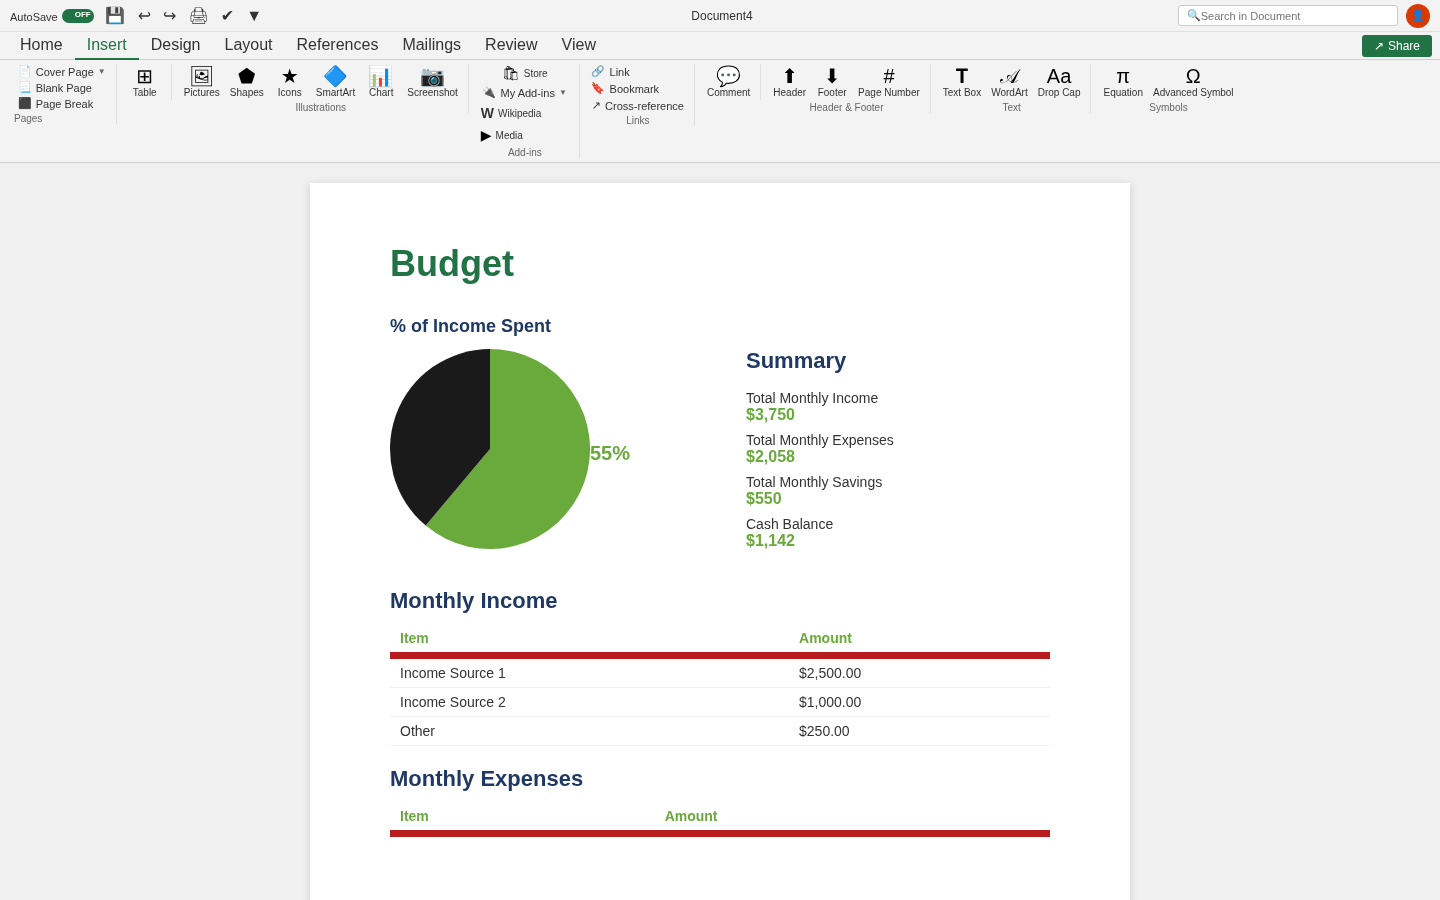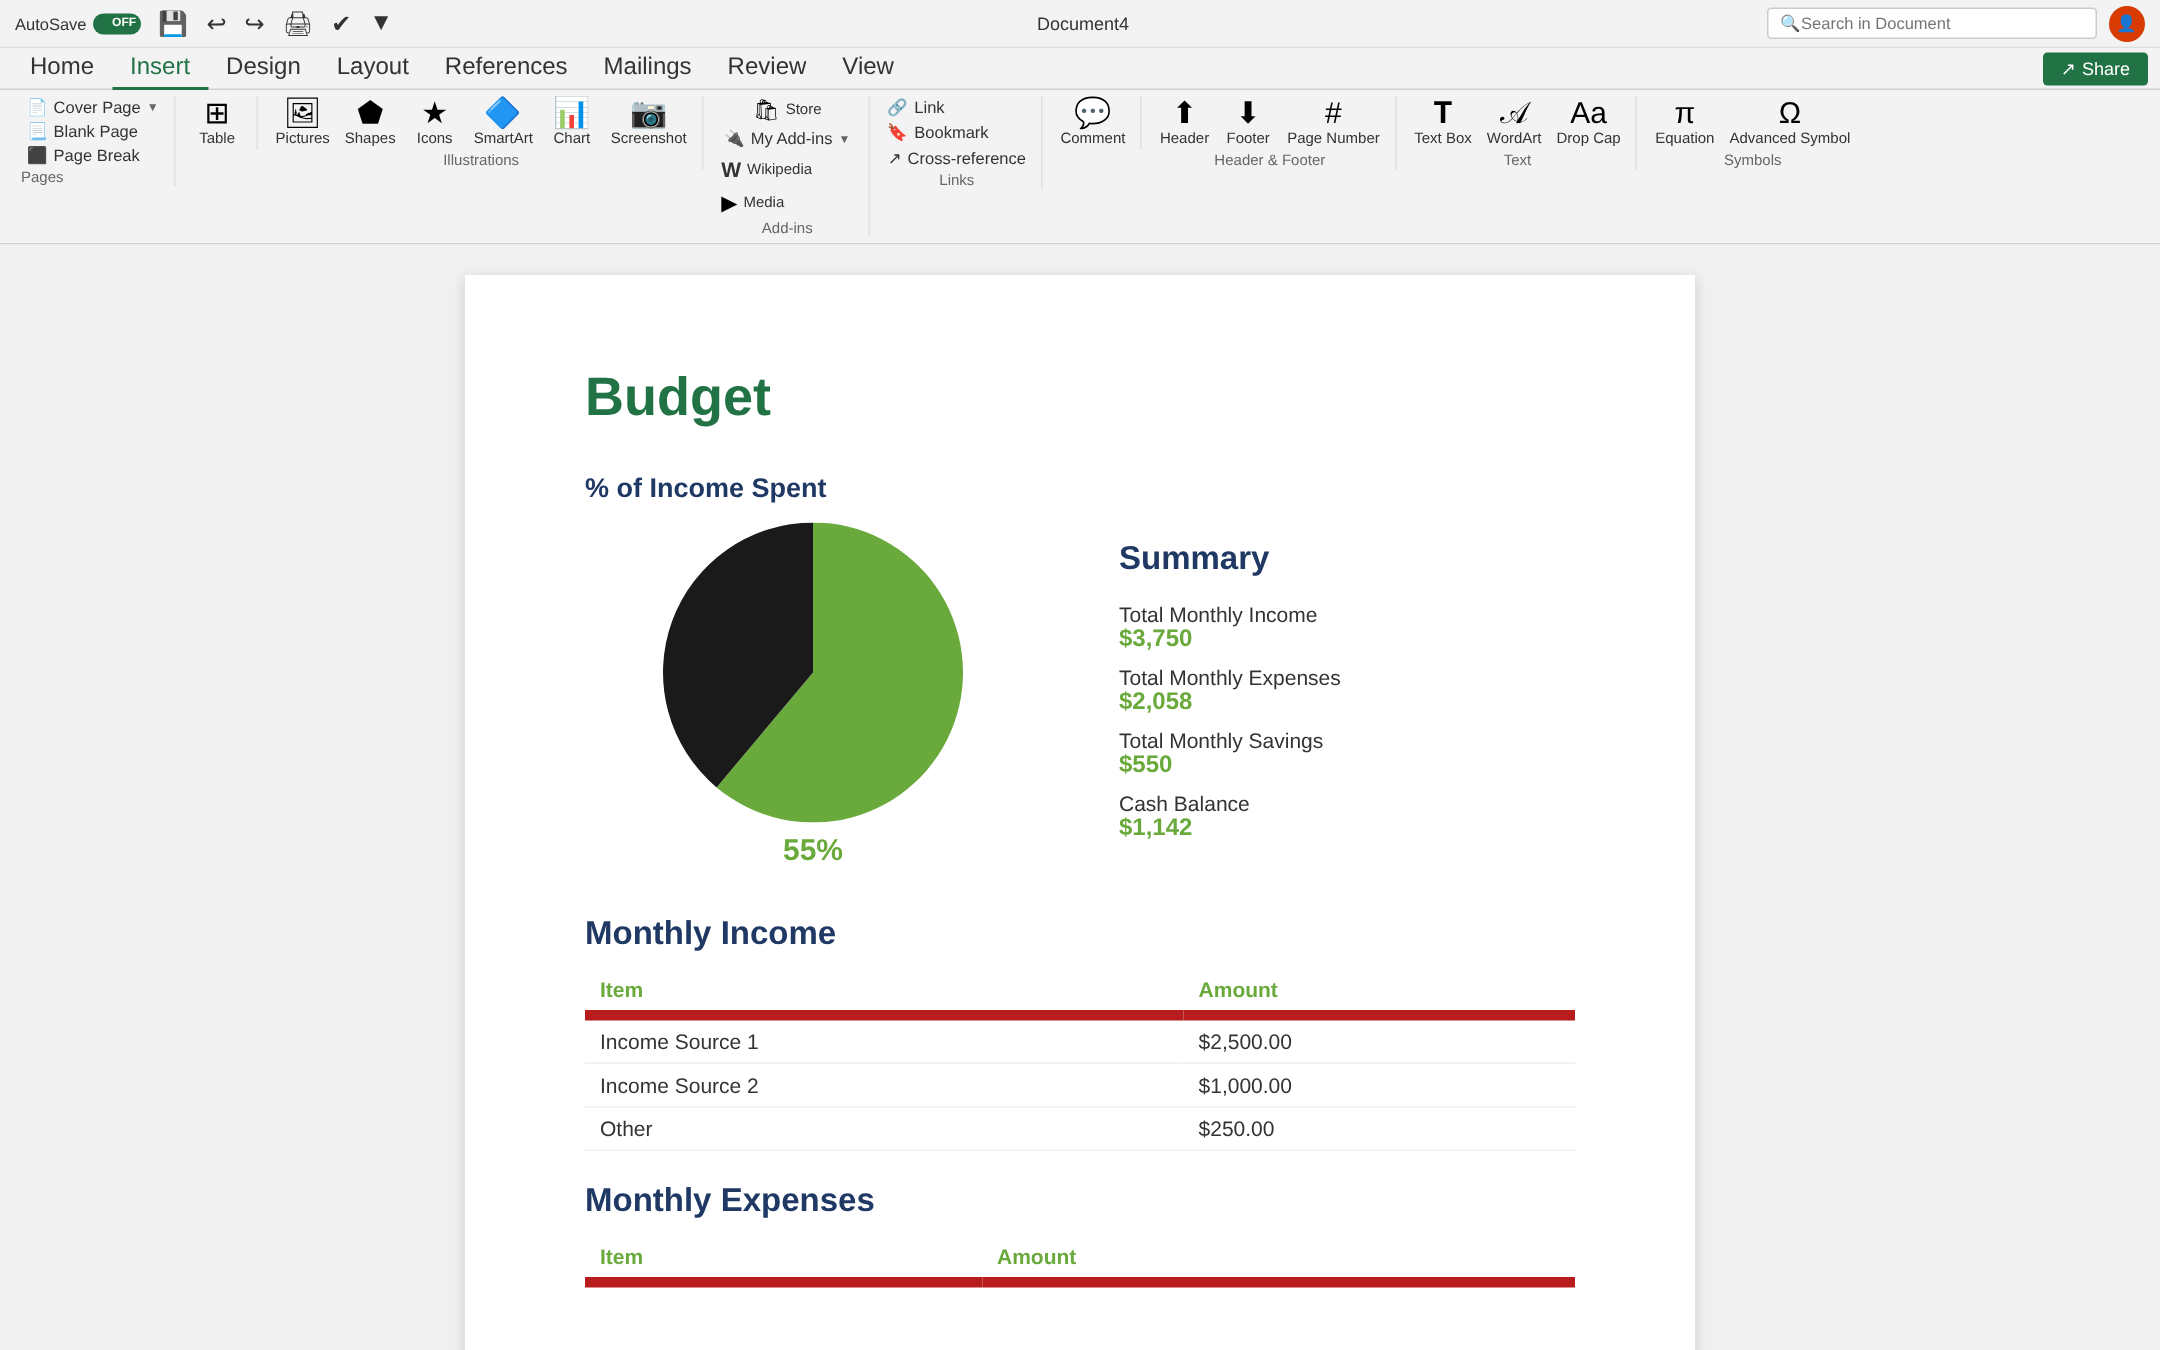--- a/index.html
+++ b/index.html
@@ -139,21 +139,21 @@
     .summary-section { flex: 1; }
     .chart-title {
       font-size: 18px; font-weight: bold; color: #1f3864; margin-bottom: 12px;
     }
     .summary-title {
       font-size: 22px; font-weight: bold; color: #1f3864; margin-bottom: 16px; margin-top: 33px;
     }
 
     
     .pie-container {
-      display: flex; flex-direction: column; align-items: center;
+      display: flex; flex-direction: row; align-items: center;
     }
     .pie-chart { margin-bottom: 8px; }
     .pie-percent {
       font-size: 20px; font-weight: bold; color: #6aaa3c;
     }
 
     
     .summary-row { margin-bottom: 8px; }
     .summary-label { font-size: 14px; color: #333; }
     .summary-value { font-size: 16px; color: #6aaa3c; font-weight: bold; }

